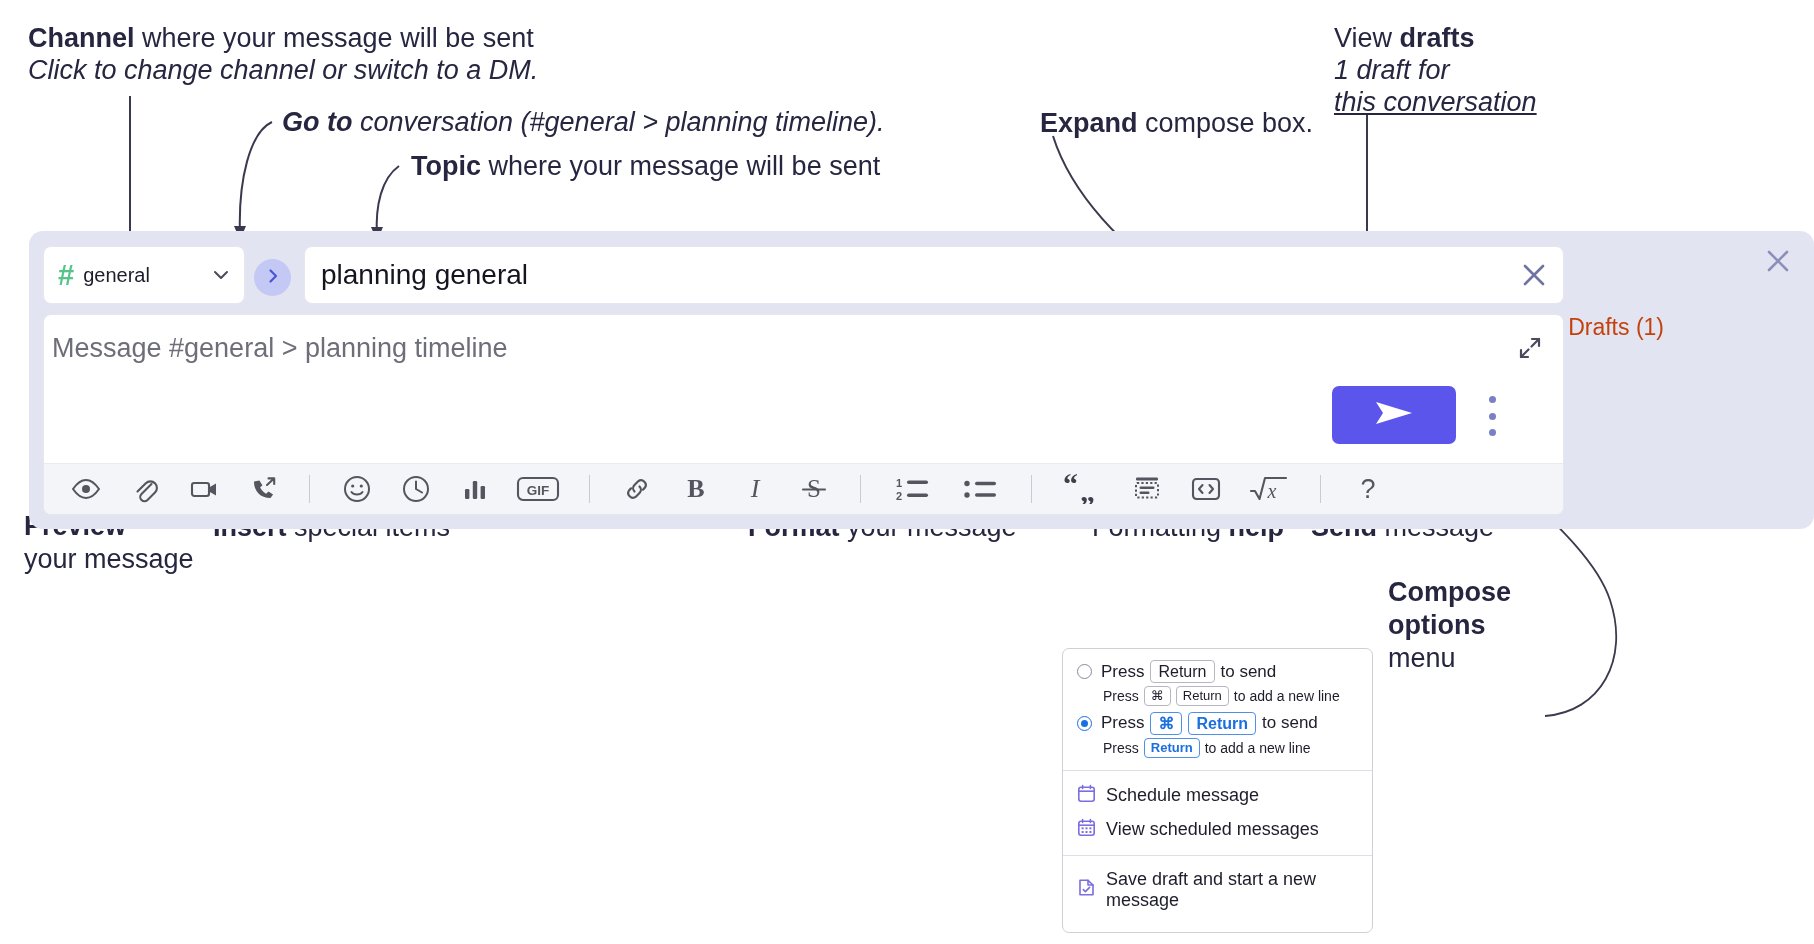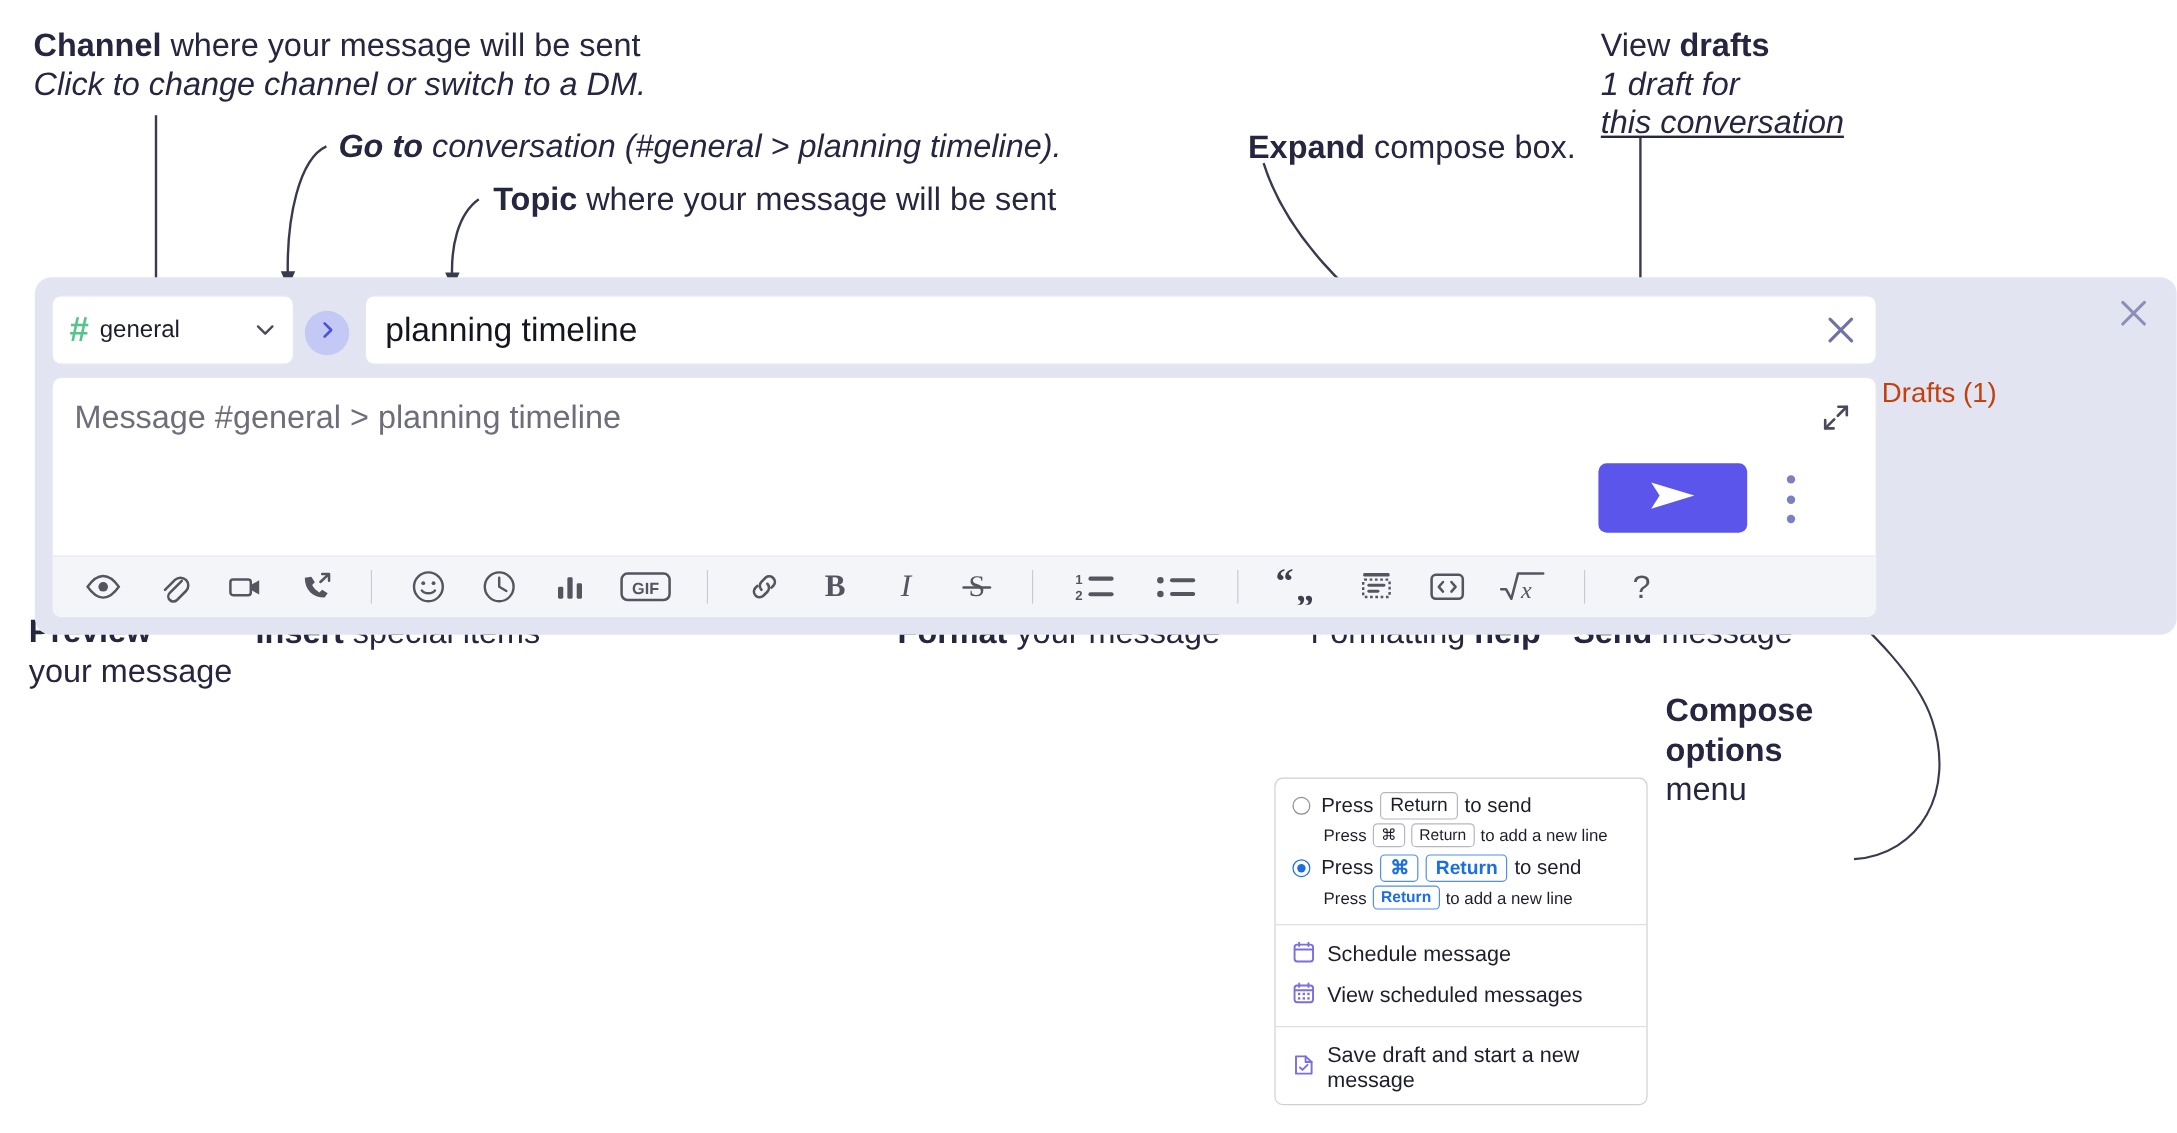--- a/index.html
+++ b/index.html
@@ -45,21 +45,21 @@
     position: absolute; left: 275px; top: 15px; right: 250px; height: 58px;
     display: flex; align-items: center; padding: 0 16px;
   }
   #topic-field .tval { font-size: 28px; color: #15151f; }
   #topic-clear { margin-left: auto; width: 26px; height: 26px; }
 
   #msg-box {
     position: absolute; left: 14px; top: 83px; right: 250px; bottom: 14px;
     display: flex; flex-direction: column; overflow: hidden;
   }
-  #msg-placeholder-row { position: relative; flex: 1; padding: 18px 18px 0 18px; }
+  #msg-placeholder-row { position: relative; flex: 1; padding: 18px 18px 0 8px; }
   #msg-placeholder { font-size: 27px; color: #6e6e7a; }
   #expand-btn { position: absolute; right: 20px; top: 20px; width: 26px; height: 26px; }
 
   #toolbar {
     height: 51px; background: #f4f5f8; border-top: 1px solid #e9e9f0;
     display: flex; align-items: center; padding: 0 18px; gap: 12px;
   }
   .tb { width: 47px; height: 44px; display: flex; align-items: center; justify-content: center; }
   .tb svg { display: block; }
   .tb.wide { width: 56px; }
@@ -73,21 +73,21 @@
     background: #5b55eb; border-radius: 7px; display: flex; align-items: center; justify-content: center;
   }
   #kebab { position: absolute; left: 1452px; top: 165px; width: 22px; height: 40px;
            display: flex; flex-direction: column; align-items: center; justify-content: space-between; }
   #kebab i { display: block; width: 7px; height: 7px; border-radius: 50%; background: #7b80c5; }
 
   
   #options-menu {
     position: absolute; left: 1062px; top: 648px; width: 311px;
     background: #ffffff; border: 1px solid #cfcfd8; border-radius: 7px;
-    padding: 9px 0 4px 0;
+    padding: 9px 0 16px 0;
   }
   .opt-row { display: flex; align-items: center; gap: 9px; padding: 2px 14px; }
   .opt-main { font-size: 17px; color: #1d1d2b; display: flex; align-items: center; gap: 6px; }
   .opt-sub { font-size: 14px; color: #1d1d2b; display: flex; align-items: center; gap: 5px; padding: 1px 14px 4px 40px; }
   .radio { width: 15px; height: 15px; border: 1.6px solid #8a8a99; border-radius: 50%; flex: none; }
   .radio.on { border-color: #1b6fe0; position: relative; }
   .radio.on::after { content:""; position:absolute; left:3px; top:3px; width:7px; height:7px; border-radius:50%; background:#1b6fe0; }
   .key { border: 1px solid #b6b6c2; border-radius: 4px; padding: 1px 7px; font-size: 16px; color: #1d1d2b; background:#fff; line-height:1.2; }
   .key.sm { font-size: 13px; padding: 1px 6px; }
   .key.blue { border-color: #4f8fe8; color: #1b6fe0; font-weight: bold; }
@@ -218,21 +218,21 @@
 
     <div id="goto-btn">
       <span>
         <svg width="16" height="16" viewBox="0 0 16 16">
             <path d="M5.5 2.5 L11 8 L5.5 13.5" stroke="#4a55d6" stroke-width="2.2" fill="none" stroke-linecap="round" stroke-linejoin="round"></path>
           </svg>
       </span>
     </div>
 
     <div id="topic-field" class="white-box">
-      <span class="tval">planning timeline</span>
+      <span class="tval">planning general</span>
       <span id="topic-clear">
         <svg width="26" height="26" viewBox="0 0 26 26">
             <path d="M4 4 L22 22 M22 4 L4 22" stroke="#6f73a3" stroke-width="2.6" stroke-linecap="round" fill="none"></path>
           </svg>
       </span>
     </div>
 
     <div id="msg-box" class="white-box">
       <div id="msg-placeholder-row">
         <span id="msg-placeholder">Message #general &gt; planning timeline</span>

